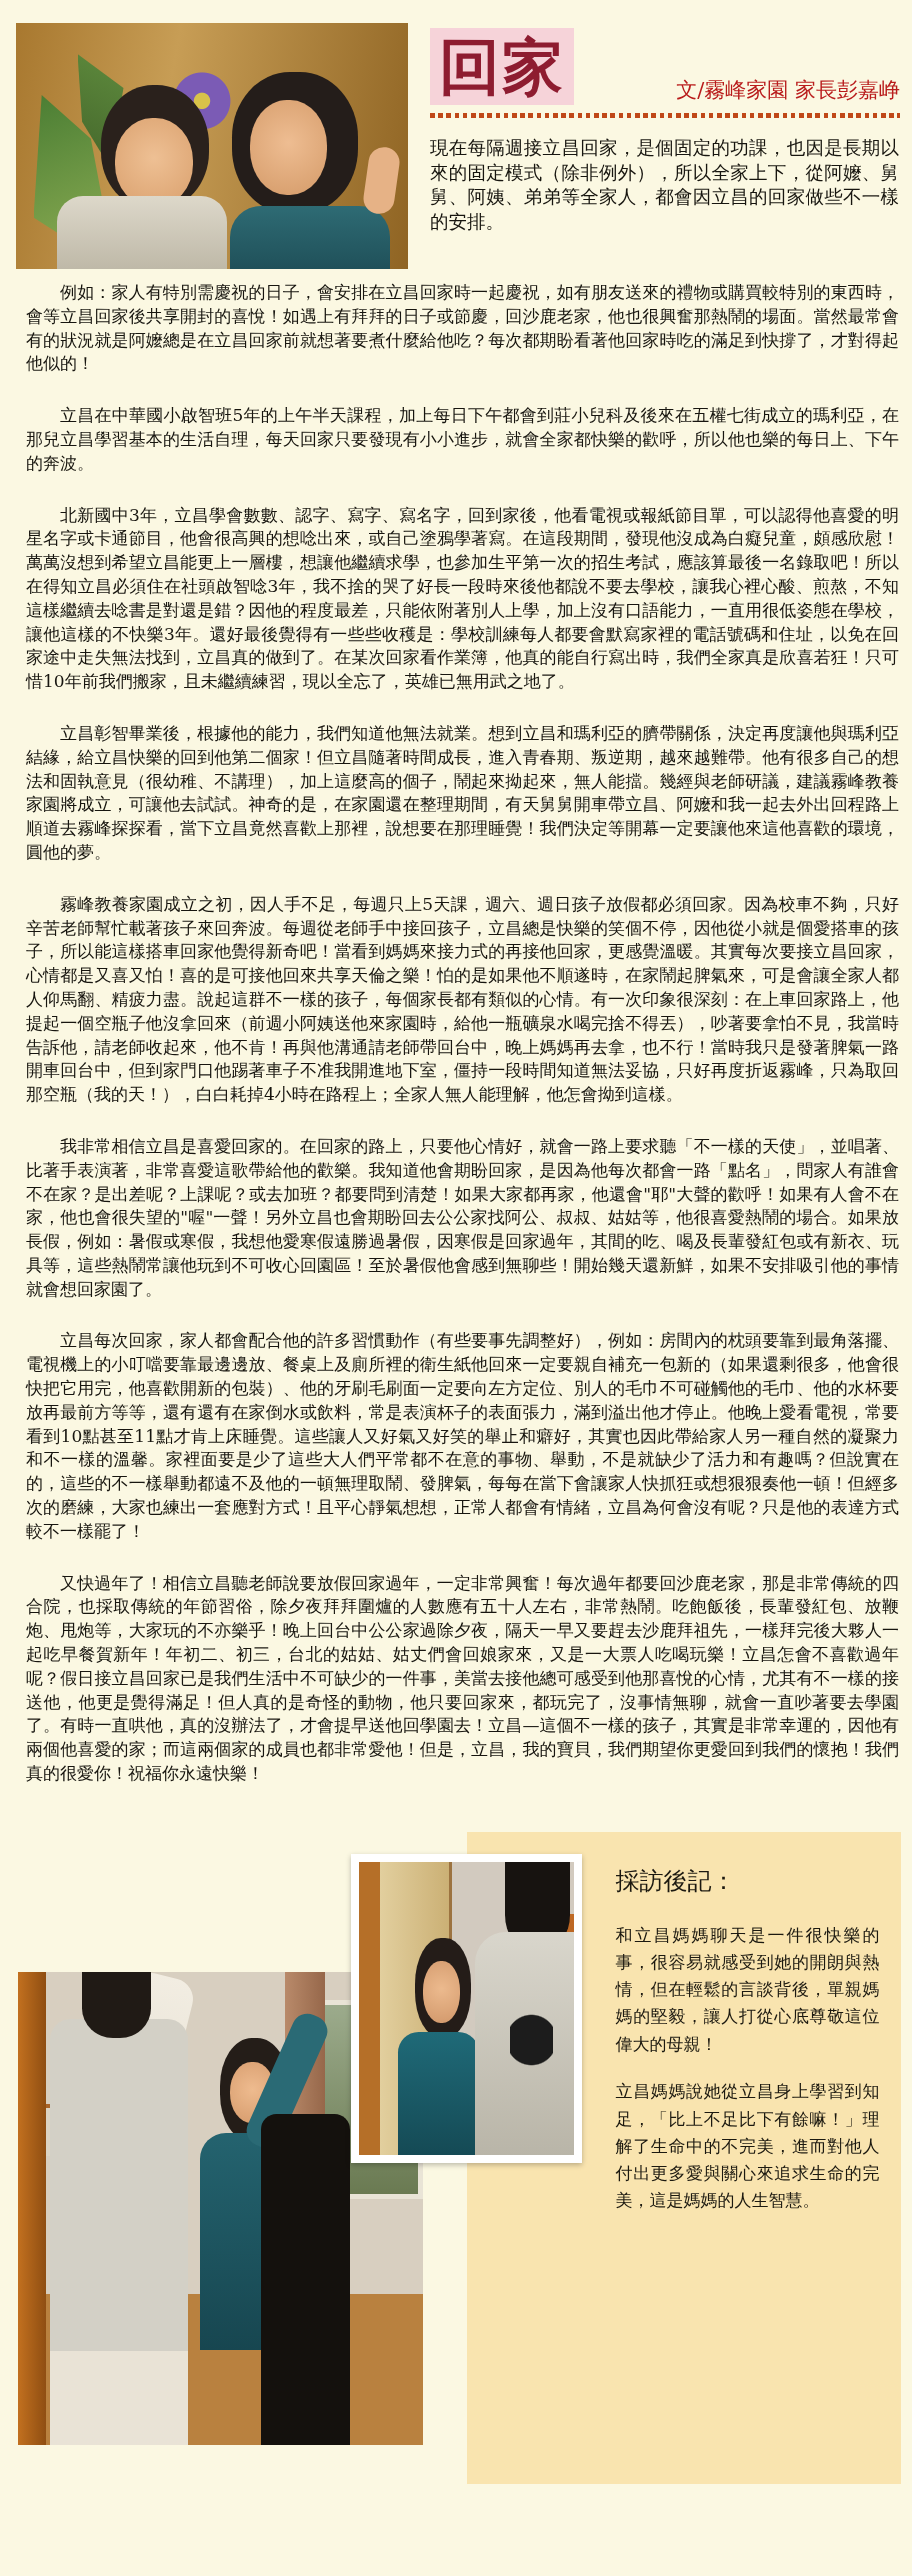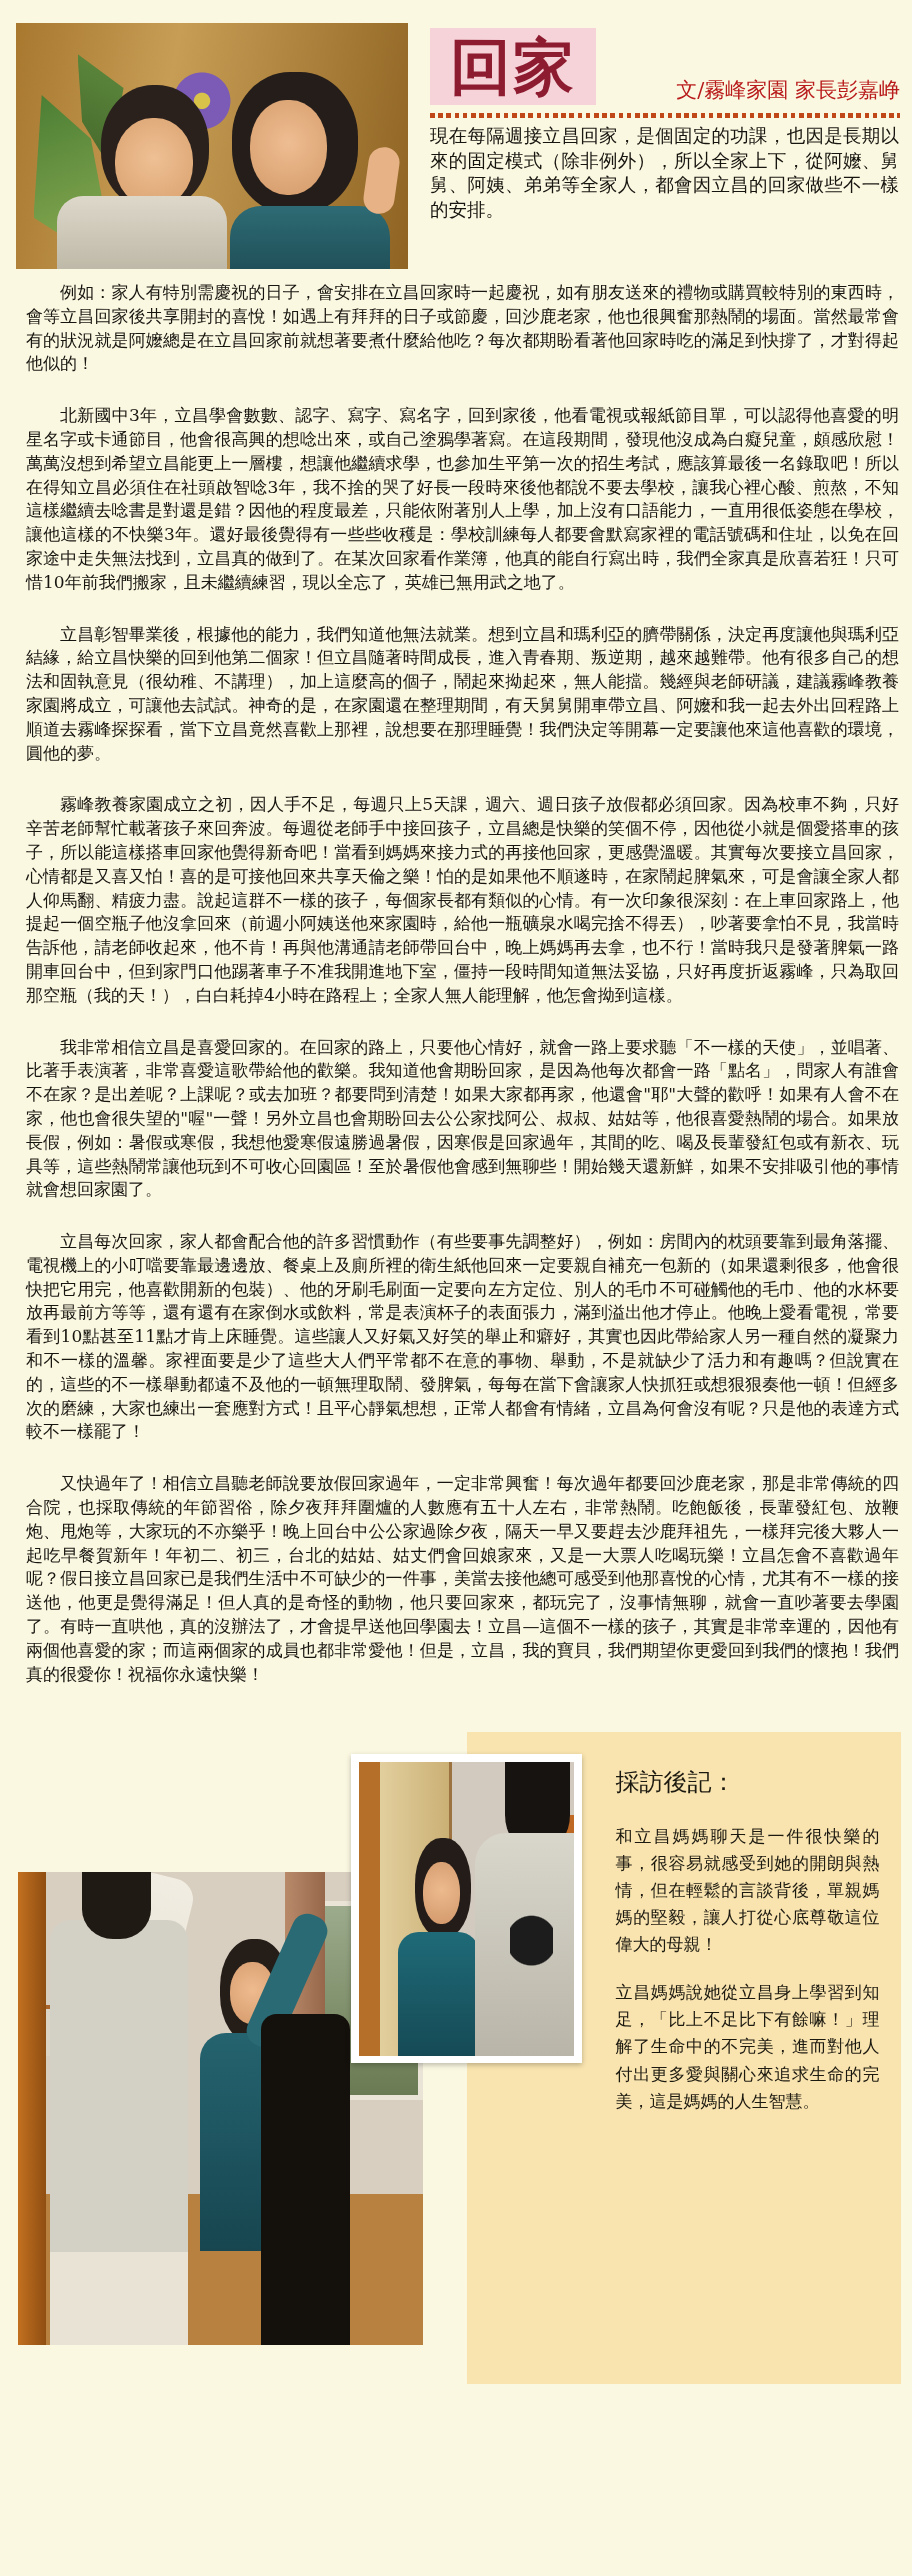--- a/index.html
+++ b/index.html
@@ -37,31 +37,31 @@
   .tp-head-mom{position:absolute;left:216px;top:49px;width:126px;height:142px;
     background:#241d1a;border-radius:46%;}
   .tp-face-mom{position:absolute;left:234px;top:77px;width:77px;height:95px;
     background:radial-gradient(circle at 50% 45%,#eebd92,#d49a68);border-radius:48%;}
   .tp-shirt-mom{position:absolute;left:214px;top:183px;width:160px;height:67px;
     background:linear-gradient(180deg,#2e6b74,#1f4f58);border-radius:31px 31px 0 0;}
   .tp-hand{position:absolute;left:350px;top:124px;width:31px;height:67px;
     background:#e6b286;border-radius:15.5px;transform:rotate(8deg);}
 
   .title-box{
-    position:absolute;left:430px;top:28px;width:166px;height:77px;
+    position:absolute;left:430px;top:28px;width:144px;height:77px;
     background:#F6D3D9;display:flex;align-items:center;justify-content:center;
   }
   .page-title{font-size:61px;font-weight:bold;color:#8E1C30;line-height:1;letter-spacing:2.1px;}
   .byline{position:absolute;right:13px;top:76px;font-size:21px;color:#b91c1c;white-space:nowrap;}
   .dotted-rule{
     position:absolute;left:430px;right:13px;top:113px;height:4.6px;
     background:repeating-linear-gradient(90deg,#C04818 0 4.6px,rgba(0,0,0,0) 4.6px 8.2px);
   }
   .intro{
-    position:absolute;left:430px;right:14px;top:124px;
+    position:absolute;left:430px;right:14px;top:136px;
     font-size:18.5px;line-height:1.33;text-align:justify;
   }
 
   
   .article{padding:0 14px;}
   .body-para{
     font-size:17px;line-height:1.40;text-align:justify;
     text-indent:2em;margin:0 0 28px 12px;
   }
 
@@ -157,20 +157,21 @@
 
     <div class="byline">文/霧峰家園 家長彭嘉峥</div>
 
     <div class="dotted-rule"></div>
 
     <div class="intro">現在每隔週接立昌回家，是個固定的功課，也因是長期以來的固定模式（除非例外），所以全家上下，從阿嬤、舅舅、阿姨、弟弟等全家人，都會因立昌的回家做些不一樣的安排。</div>
   </div>
 
   <div class="article">
     <p class="body-para">例如：家人有特別需慶祝的日子，會安排在立昌回家時一起慶祝，如有朋友送來的禮物或購買較特別的東西時，會等立昌回家後共享開封的喜悅！如遇上有拜拜的日子或節慶，回沙鹿老家，他也很興奮那熱鬧的場面。當然最常會有的狀況就是阿嬤總是在立昌回家前就想著要煮什麼給他吃？每次都期盼看著他回家時吃的滿足到快撐了，才對得起他似的！</p>
+    <p class="body-para">立昌在中華國小啟智班5年的上午半天課程，加上每日下午都會到莊小兒科及後來在五權七街成立的瑪利亞，在那兒立昌學習基本的生活自理，每天回家只要發現有小小進步，就會全家都快樂的歡呼，所以他也樂的每日上、下午的奔波。</p>
     <p class="body-para">北新國中3年，立昌學會數數、認字、寫字、寫名字，回到家後，他看電視或報紙節目單，可以認得他喜愛的明星名字或卡通節目，他會很高興的想唸出來，或自己塗鴉學著寫。在這段期間，發現他沒成為白癡兒童，頗感欣慰！萬萬沒想到希望立昌能更上一層樓，想讓他繼續求學，也參加生平第一次的招生考試，應該算最後一名錄取吧！所以在得知立昌必須住在社頭啟智唸3年，我不捨的哭了好長一段時來後他都說不要去學校，讓我心裡心酸、煎熬，不知這樣繼續去唸書是對還是錯？因他的程度最差，只能依附著別人上學，加上沒有口語能力，一直用很低姿態在學校，讓他這樣的不快樂3年。還好最後覺得有一些些收穫是：學校訓練每人都要會默寫家裡的電話號碼和住址，以免在回家途中走失無法找到，立昌真的做到了。在某次回家看作業簿，他真的能自行寫出時，我們全家真是欣喜若狂！只可惜10年前我們搬家，且未繼續練習，現以全忘了，英雄已無用武之地了。</p>
     <p class="body-para">立昌彰智畢業後，根據他的能力，我們知道他無法就業。想到立昌和瑪利亞的臍帶關係，決定再度讓他與瑪利亞結緣，給立昌快樂的回到他第二個家！但立昌隨著時間成長，進入青春期、叛逆期，越來越難帶。他有很多自己的想法和固執意見（很幼稚、不講理），加上這麼高的個子，鬧起來拗起來，無人能擋。幾經與老師研議，建議霧峰教養家園將成立，可讓他去試試。神奇的是，在家園還在整理期間，有天舅舅開車帶立昌、阿嬤和我一起去外出回程路上順道去霧峰探探看，當下立昌竟然喜歡上那裡，說想要在那理睡覺！我們決定等開幕一定要讓他來這他喜歡的環境，圓他的夢。</p>
     <p class="body-para">霧峰教養家園成立之初，因人手不足，每週只上5天課，週六、週日孩子放假都必須回家。因為校車不夠，只好辛苦老師幫忙載著孩子來回奔波。每週從老師手中接回孩子，立昌總是快樂的笑個不停，因他從小就是個愛搭車的孩子，所以能這樣搭車回家他覺得新奇吧！當看到媽媽來接力式的再接他回家，更感覺溫暖。其實每次要接立昌回家，心情都是又喜又怕！喜的是可接他回來共享天倫之樂！怕的是如果他不順遂時，在家鬧起脾氣來，可是會讓全家人都人仰馬翻、精疲力盡。說起這群不一樣的孩子，每個家長都有類似的心情。有一次印象很深刻：在上車回家路上，他提起一個空瓶子他沒拿回來（前週小阿姨送他來家園時，給他一瓶礦泉水喝完捨不得丟），吵著要拿怕不見，我當時告訴他，請老師收起來，他不肯！再與他溝通請老師帶回台中，晚上媽媽再去拿，也不行！當時我只是發著脾氣一路開車回台中，但到家門口他踢著車子不准我開進地下室，僵持一段時間知道無法妥協，只好再度折返霧峰，只為取回那空瓶（我的天！），白白耗掉4小時在路程上；全家人無人能理解，他怎會拗到這樣。</p>
     <p class="body-para">我非常相信立昌是喜愛回家的。在回家的路上，只要他心情好，就會一路上要求聽「不一樣的天使」，並唱著、比著手表演著，非常喜愛這歌帶給他的歡樂。我知道他會期盼回家，是因為他每次都會一路「點名」，問家人有誰會不在家？是出差呢？上課呢？或去加班？都要問到清楚！如果大家都再家，他還會"耶"大聲的歡呼！如果有人會不在家，他也會很失望的"喔"一聲！另外立昌也會期盼回去公公家找阿公、叔叔、姑姑等，他很喜愛熱鬧的場合。如果放長假，例如：暑假或寒假，我想他愛寒假遠勝過暑假，因寒假是回家過年，其間的吃、喝及長輩發紅包或有新衣、玩具等，這些熱鬧常讓他玩到不可收心回園區！至於暑假他會感到無聊些！開始幾天還新鮮，如果不安排吸引他的事情就會想回家園了。</p>
     <p class="body-para">立昌每次回家，家人都會配合他的許多習慣動作（有些要事先調整好），例如：房間內的枕頭要靠到最角落擺、電視機上的小叮噹要靠最邊邊放、餐桌上及廁所裡的衛生紙他回來一定要親自補充一包新的（如果還剩很多，他會很快把它用完，他喜歡開新的包裝）、他的牙刷毛刷面一定要向左方定位、別人的毛巾不可碰觸他的毛巾、他的水杯要放再最前方等等，還有還有在家倒水或飲料，常是表演杯子的表面張力，滿到溢出他才停止。他晚上愛看電視，常要看到10點甚至11點才肯上床睡覺。這些讓人又好氣又好笑的舉止和癖好，其實也因此帶給家人另一種自然的凝聚力和不一樣的溫馨。家裡面要是少了這些大人們平常都不在意的事物、舉動，不是就缺少了活力和有趣嗎？但說實在的，這些的不一樣舉動都遠不及他的一頓無理取鬧、發脾氣，每每在當下會讓家人快抓狂或想狠狠奏他一頓！但經多次的磨練，大家也練出一套應對方式！且平心靜氣想想，正常人都會有情緒，立昌為何會沒有呢？只是他的表達方式較不一樣罷了！</p>
     <p class="body-para">又快過年了！相信立昌聽老師說要放假回家過年，一定非常興奮！每次過年都要回沙鹿老家，那是非常傳統的四合院，也採取傳統的年節習俗，除夕夜拜拜圍爐的人數應有五十人左右，非常熱鬧。吃飽飯後，長輩發紅包、放鞭炮、甩炮等，大家玩的不亦樂乎！晚上回台中公公家過除夕夜，隔天一早又要趕去沙鹿拜祖先，一樣拜完後大夥人一起吃早餐賀新年！年初二、初三，台北的姑姑、姑丈們會回娘家來，又是一大票人吃喝玩樂！立昌怎會不喜歡過年呢？假日接立昌回家已是我們生活中不可缺少的一件事，美當去接他總可感受到他那喜悅的心情，尤其有不一樣的接送他，他更是覺得滿足！但人真的是奇怪的動物，他只要回家來，都玩完了，沒事情無聊，就會一直吵著要去學園了。有時一直哄他，真的沒辦法了，才會提早送他回學園去！立昌—這個不一樣的孩子，其實是非常幸運的，因他有兩個他喜愛的家；而這兩個家的成員也都非常愛他！但是，立昌，我的寶貝，我們期望你更愛回到我們的懷抱！我們真的很愛你！祝福你永遠快樂！</p>
   </div>
 
   <div class="bottom">
 

